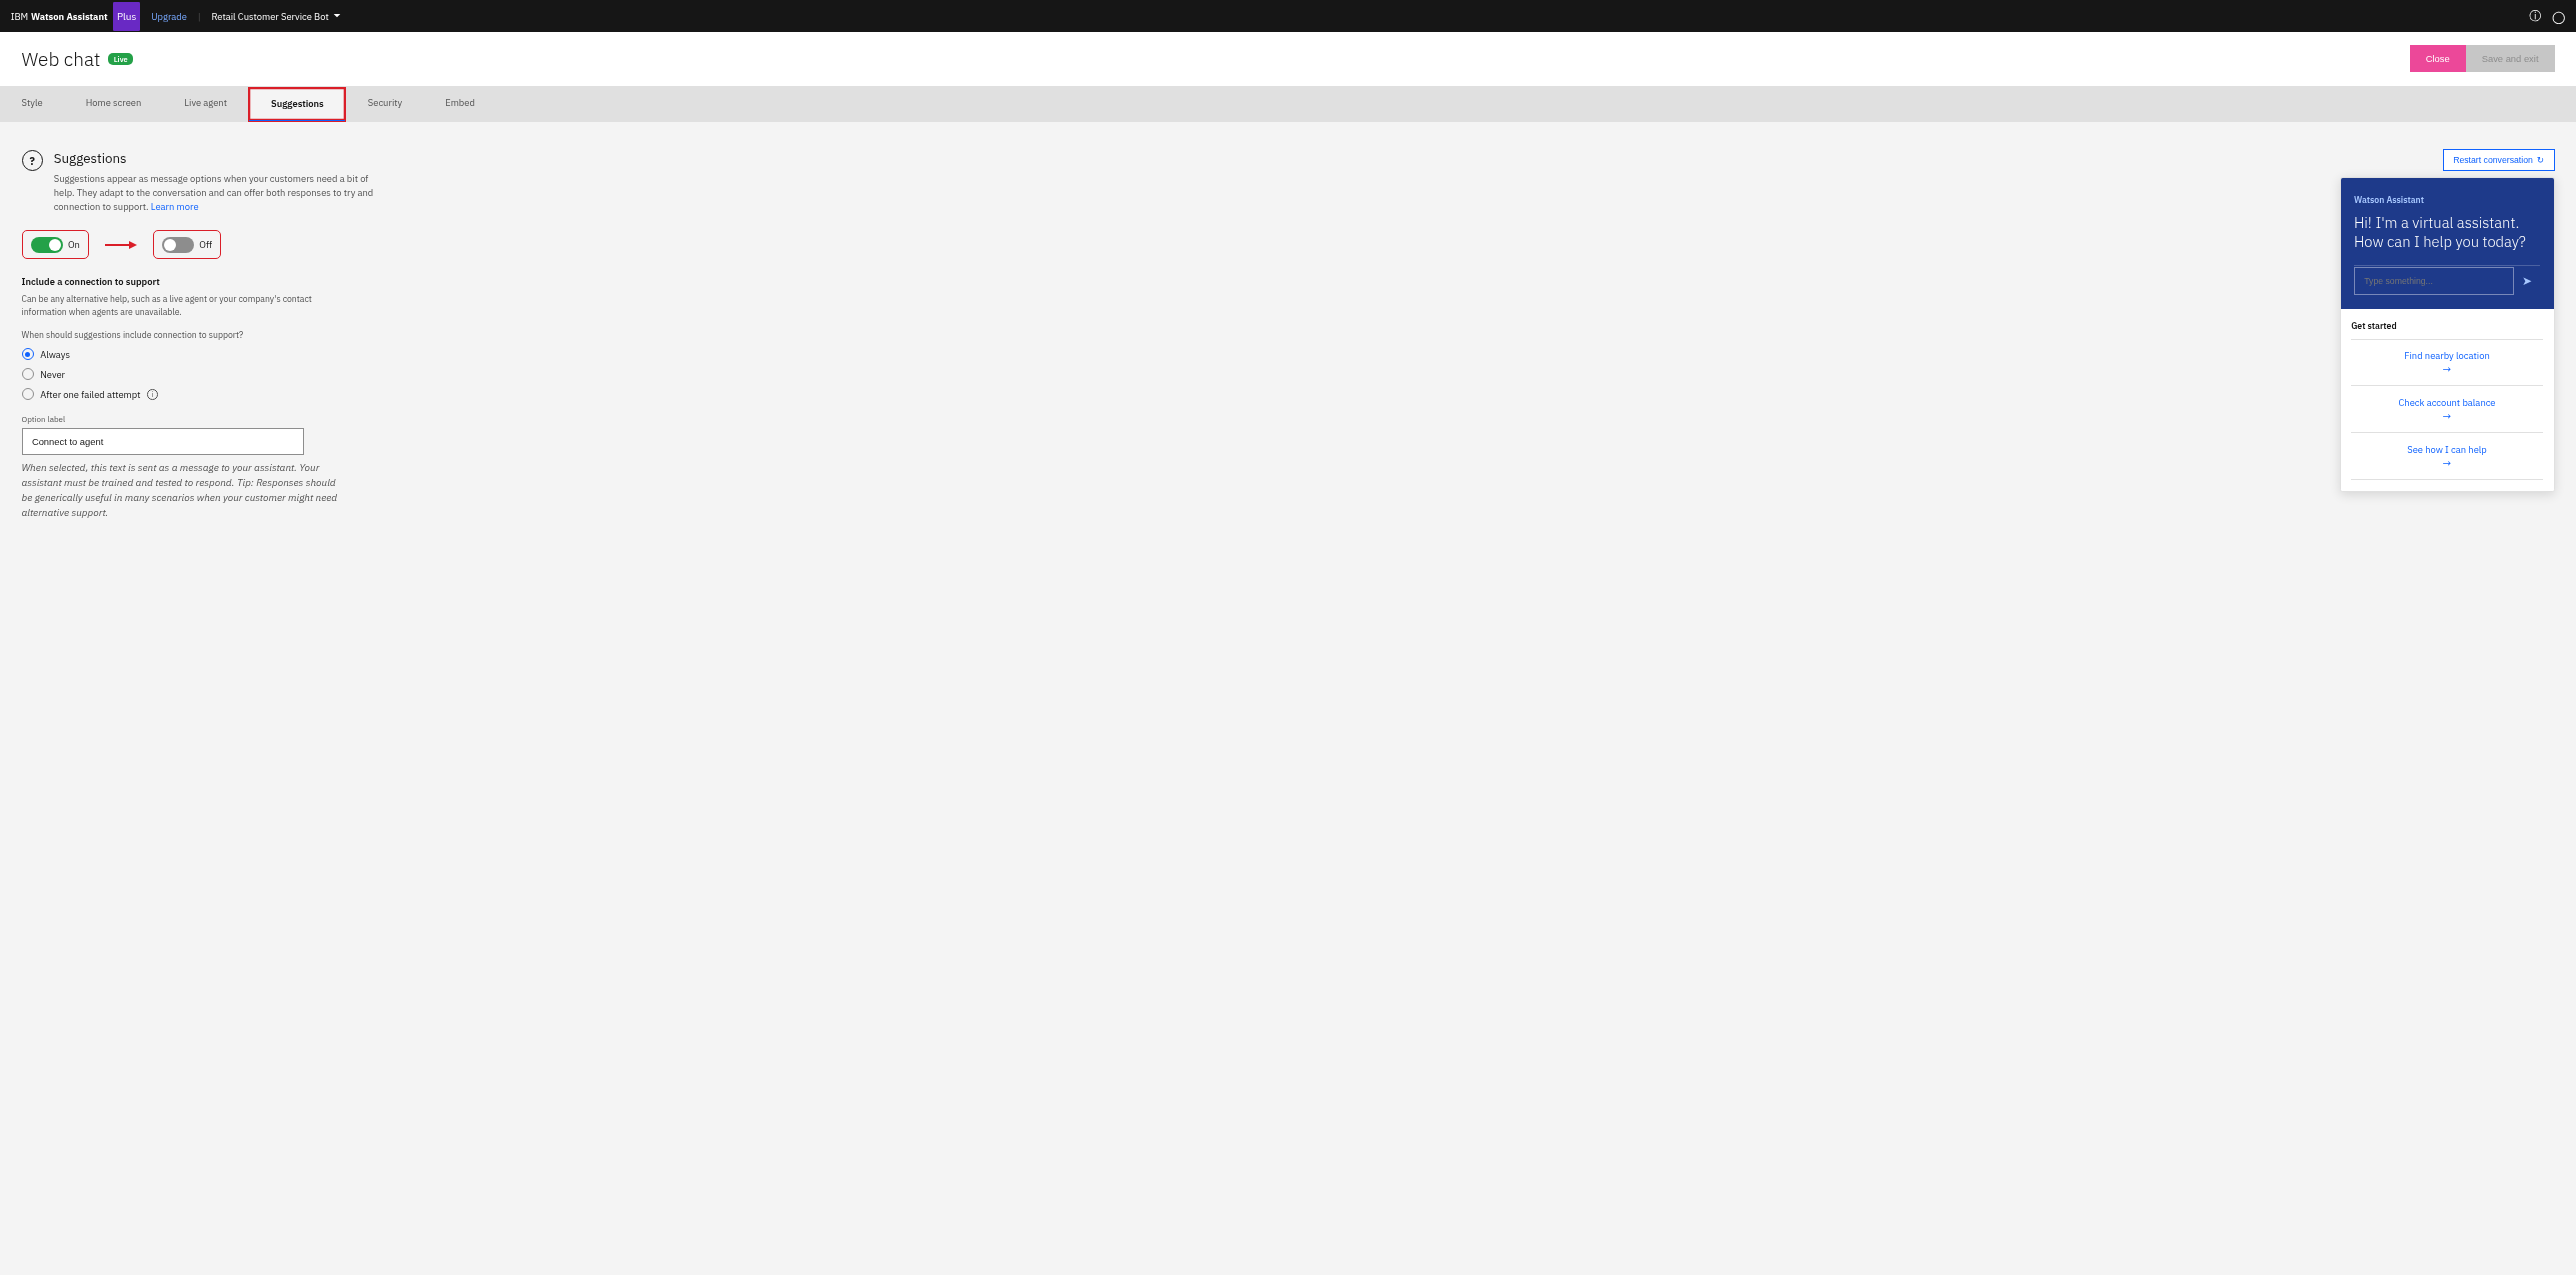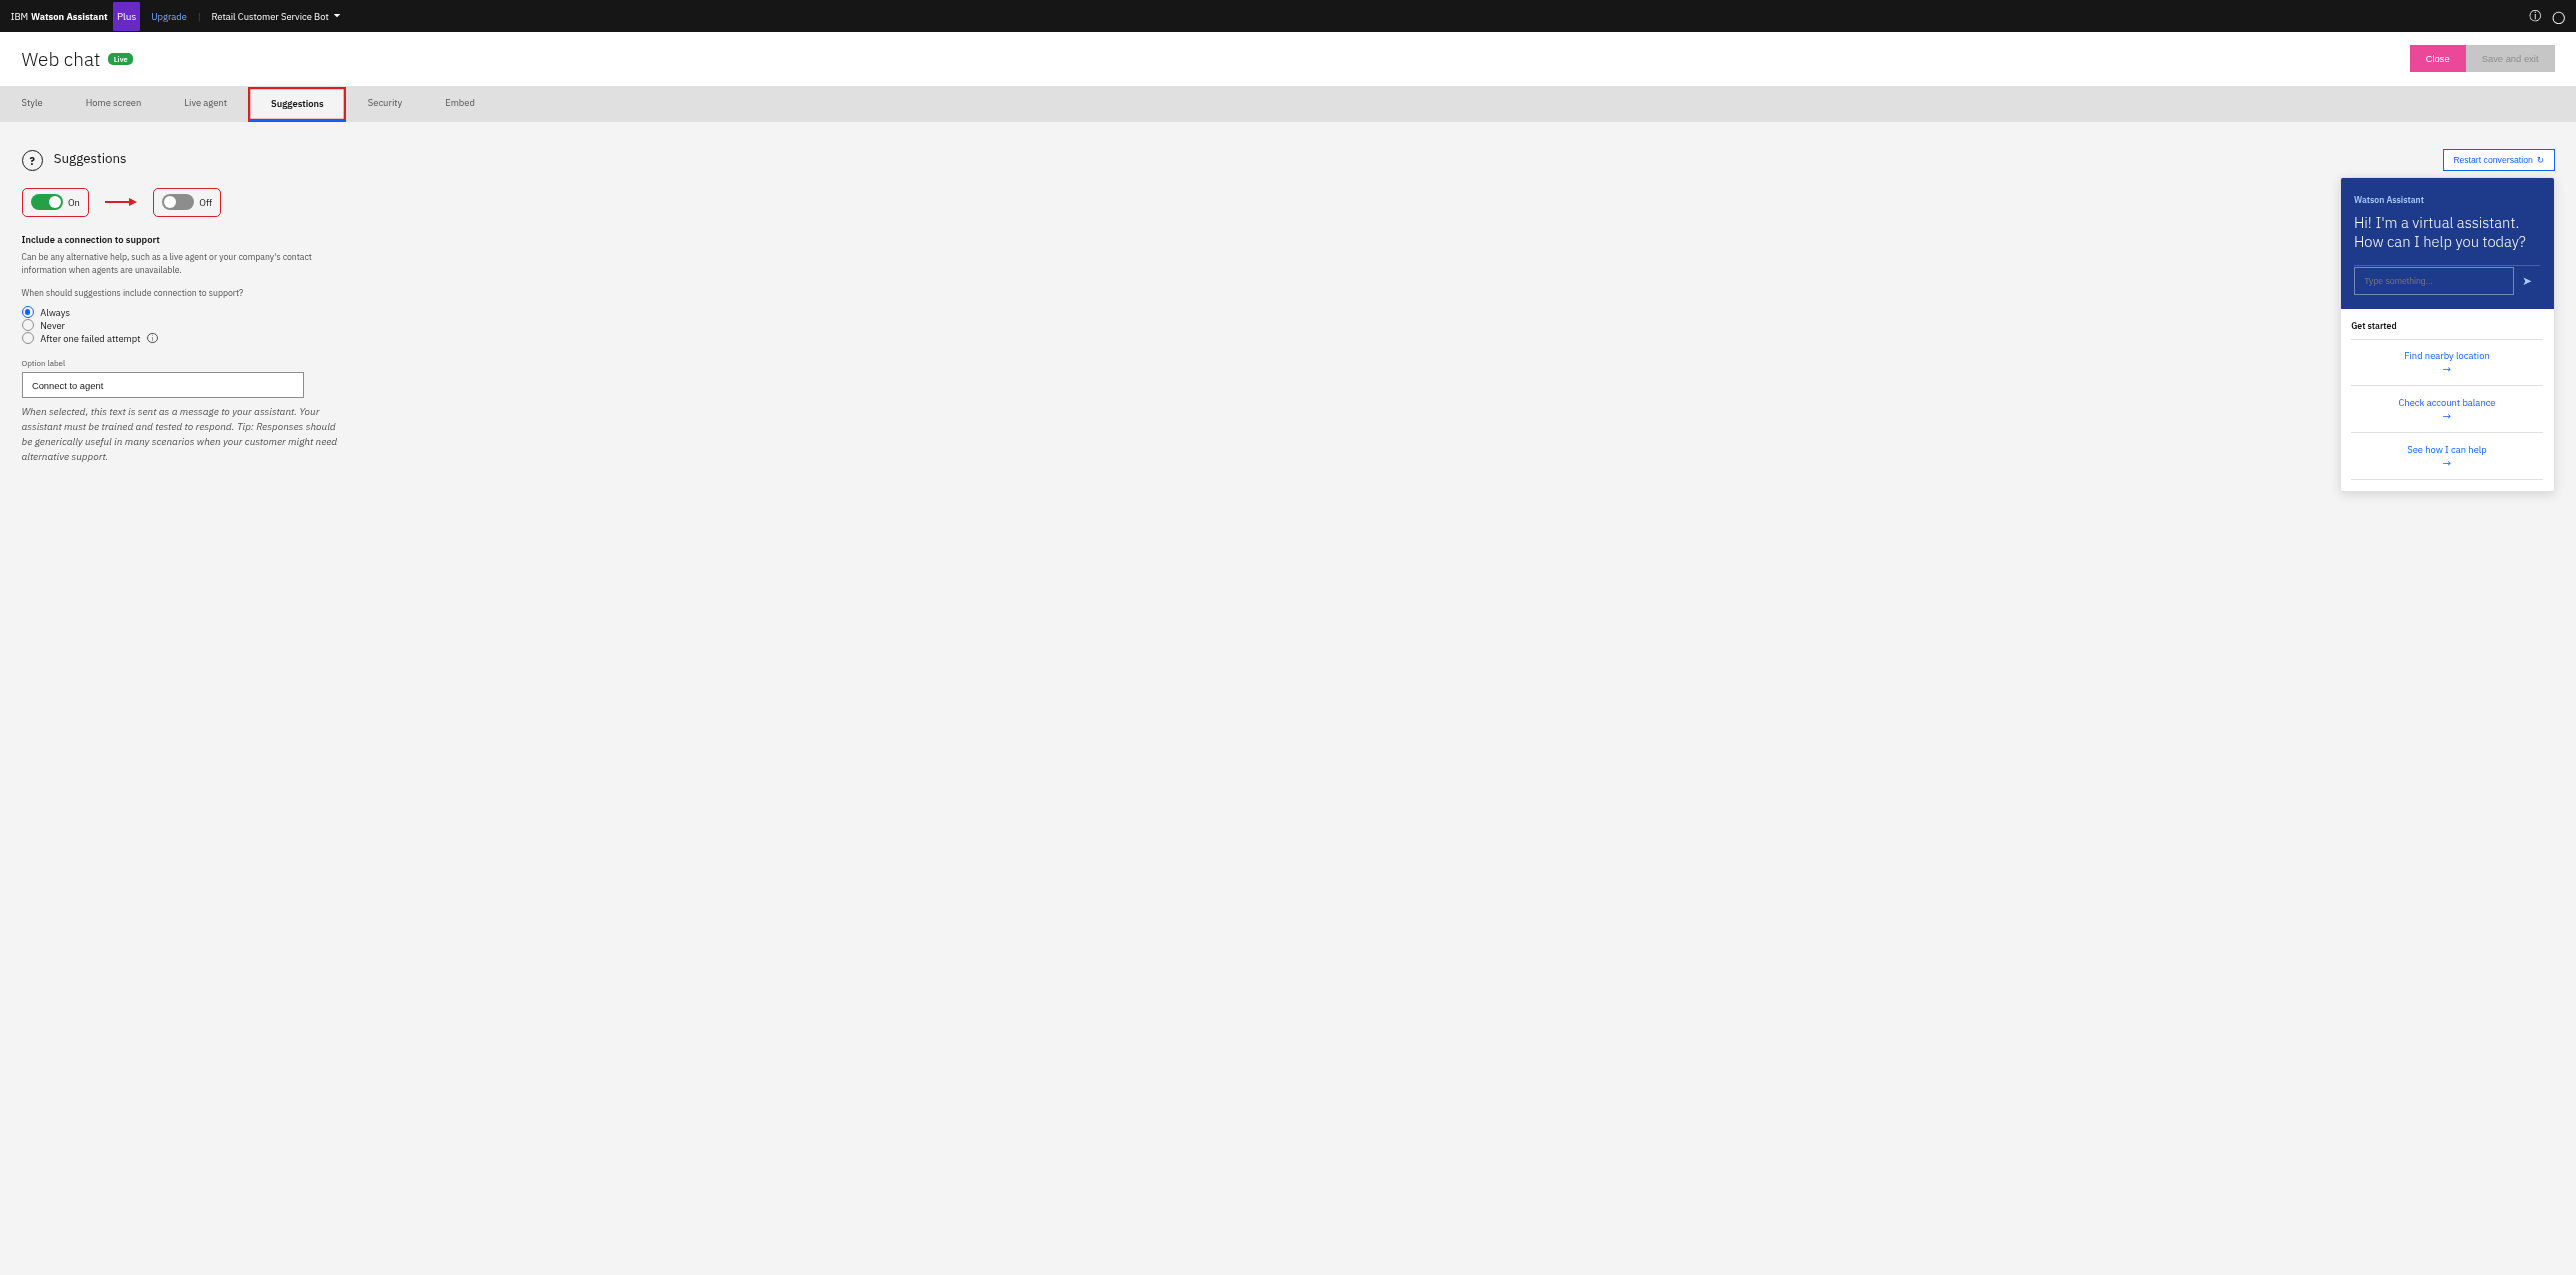--- a/index.html
+++ b/index.html
@@ -180,21 +180,21 @@
       font-size: 19px;
     }
 
     
     .connection-section { margin-top: 5.4px; }
     .connection-title { font-size: 9.4px; font-weight: 600; color: #161616; margin-bottom: 4px; }
     .connection-desc { font-size: 8.7px; color: #525252; line-height: 1.5; margin-bottom: 10.7px; max-width: 322px; }
 
     .question-label { font-size: 8.7px; color: #525252; margin-bottom: 8px; }
 
-    .radio-group { display: flex; flex-direction: column; gap: 0; margin-bottom: 13.4px; }
+    .radio-group { display: flex; flex-direction: column; gap: 7px; margin-bottom: 13.4px; }
     .radio-item { display: flex; align-items: center; gap: 6.7px; font-size: 9.4px; color: #161616; cursor: pointer; }
     .radio-circle {
       width: 12px;
       height: 12px;
       border: 1.3px solid #0f62fe;
       border-radius: 50%;
       display: flex;
       align-items: center;
       justify-content: center;
       flex-shrink: 0;
@@ -364,20 +364,24 @@
 </div>
 
 <div class="main-content">
 
   <div class="content-left">
 
     <div class="section-header">
       <div class="section-icon">?</div>
       <div class="section-title-area">
         <div class="section-title">Suggestions</div>
+        <div class="section-desc">
+          <span>Suggestions appear as message options when your customers need a bit of help. They adapt to the conversation and can offer both responses to try and connection to support.</span>
+          <a href="#">Learn more</a>
+        </div>
       </div>
     </div>
 
     <div class="toggles-row">
 
       <div class="toggle-wrapper">
         <div class="toggle on">
           <div class="toggle-knob"></div>
         </div>
         <span class="toggle-label">On</span>

